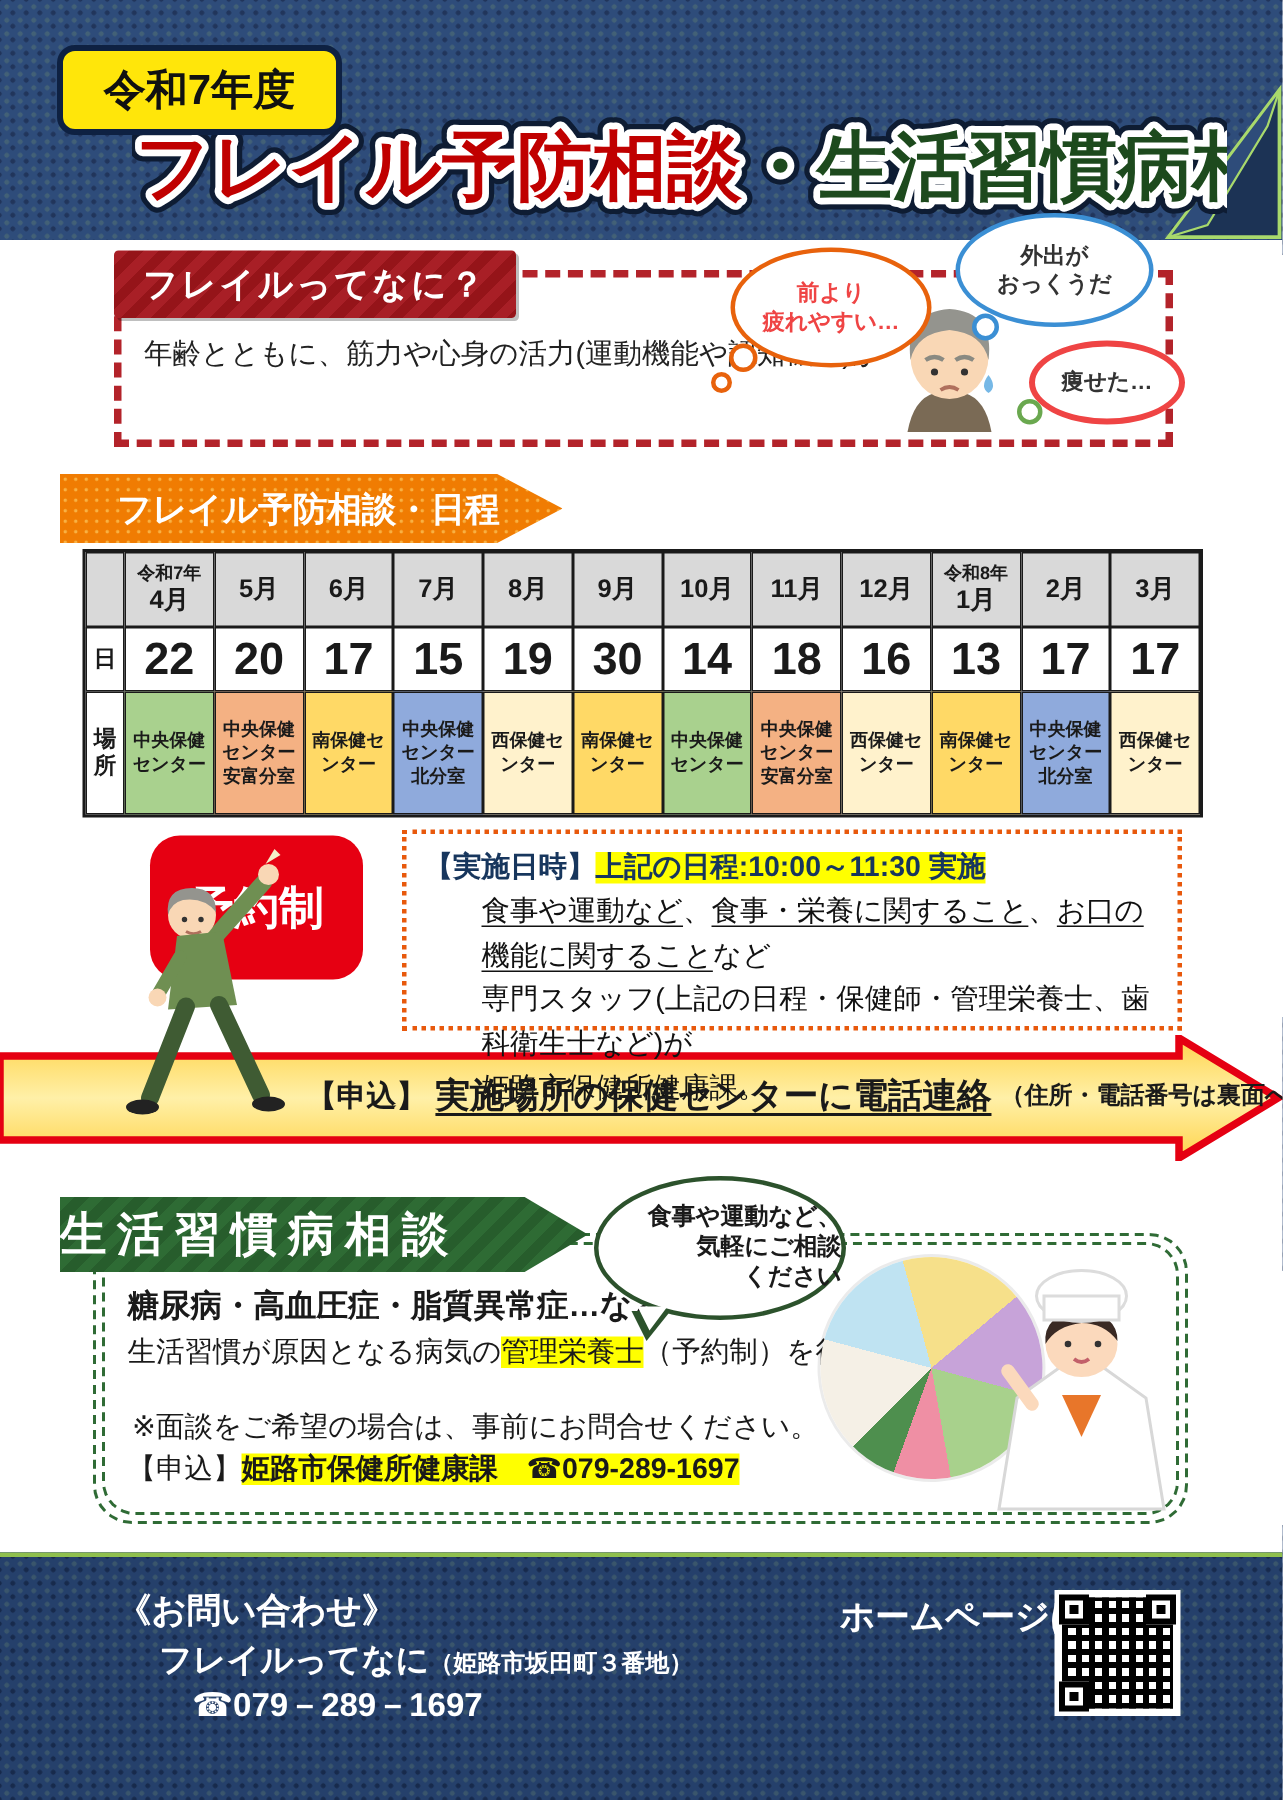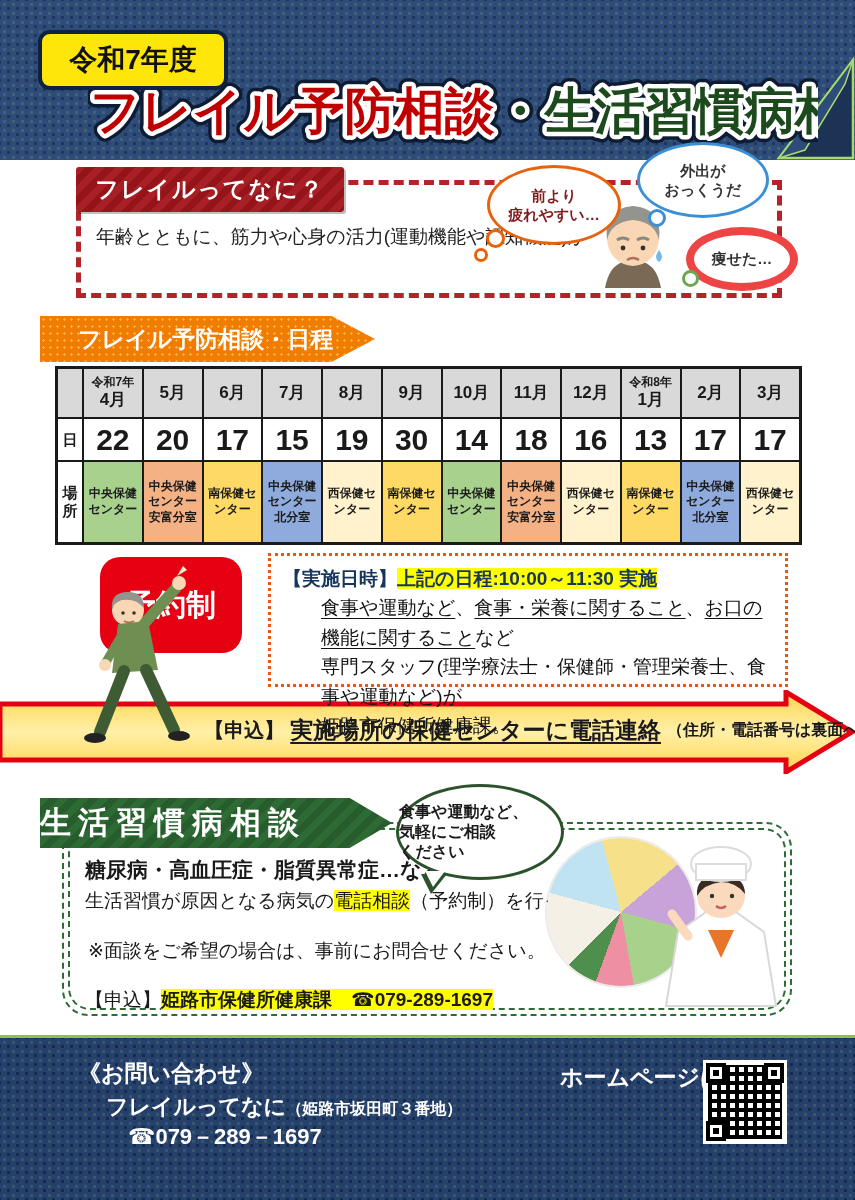--- a/index.html
+++ b/index.html
@@ -22,26 +22,26 @@
   
   .frail-box{left:76px;top:180px;width:696px;height:108px;border:5px dashed #b3232a;z-index:2;background:#fff;}
   .frail-ribbon{left:76px;top:167px;width:268px;height:45px;z-index:3;
       background:repeating-linear-gradient(135deg,#a81f26 0 7px,#951419 7px 14px);
       display:flex;align-items:center;justify-content:center;color:#fff;font-weight:bold;
       font-size:23px;letter-spacing:2px;border-radius:3px;box-shadow:2px 2px 0 rgba(0,0,0,.25);}
   .frail-body{left:96px;top:222px;z-index:4;font-size:19px;line-height:1.55;color:#222;}
   .bubble{border-radius:50%;background:#fff;display:flex;flex-direction:column;align-items:center;
       justify-content:center;text-align:center;font-size:15px;font-weight:bold;line-height:1.3;z-index:6;}
   .bubble .bdot{position:absolute;background:#fff;border-radius:50%;}
-  .bub-orange{left:487px;top:165px;width:128px;height:74px;border:3px solid #e8620c;color:#7f1d1d;}
+  .bub-orange{left:487px;top:165px;width:128px;height:74px;border:3px solid #e8620c;color:#ef4444;}
   .bub-orange .d1{left:-4px;bottom:-6px;width:13px;height:13px;border:3px solid #e8620c;}
   .bub-orange .d2{left:-16px;bottom:-20px;width:8px;height:8px;border:3px solid #e8620c;}
   .bub-blue{left:637px;top:142px;width:126px;height:70px;border:3px solid #3b8fd4;color:#333;}
   .bub-blue .d1{left:8px;bottom:-12px;width:12px;height:12px;border:3px solid #3b8fd4;}
-  .bub-green{left:686px;top:227px;width:96px;height:48px;border:8px solid #ef4444;color:#333;}
+  .bub-green{left:686px;top:227px;width:96px;height:48px;border:4px solid #ef4444;color:#333;}
   .bub-green .d1{left:-12px;bottom:-4px;width:11px;height:11px;border:3px solid #6aa84f;}
   .oldman-svg{left:583px;top:196px;z-index:5;}
   
   .sched-ribbon{left:40px;top:316px;width:335px;height:46px;z-index:3;
       background-color:#f07c02;
       background-image:radial-gradient(rgba(255,220,120,.55) 1.2px, transparent 1.3px);background-size:7px 7px;
       clip-path:polygon(0 0,87% 0,100% 50%,87% 100%,0 100%);
       display:flex;align-items:center;color:#fff;font-weight:bold;font-size:23px;padding-left:38px;box-sizing:border-box;}
   .sched-table{left:55px;top:366px;width:747px;display:grid;z-index:3;
       grid-template-columns:26px repeat(12,1fr);grid-template-rows:50px 43px 82px;
@@ -75,24 +75,24 @@
   .life-ribbon{left:40px;top:798px;width:352px;height:50px;z-index:4;
       background:repeating-linear-gradient(135deg,#2e6b34 0 7px,#275d2c 7px 14px);
       clip-path:polygon(0 0,88% 0,100% 50%,88% 100%,0 100%);
       display:flex;align-items:center;color:#fff;font-weight:bold;font-size:31px;letter-spacing:7px;
       box-sizing:border-box;}
   .life-box{left:62px;top:822px;width:726px;height:190px;border:2px dashed #2f6b35;border-radius:26px;z-index:2;background:#fff;}
   .life-box-in{position:absolute;left:4px;top:4px;right:4px;bottom:4px;border:2px dashed #2f6b35;border-radius:22px;}
   .life-l1{left:85px;top:856px;font-size:21px;font-weight:bold;z-index:5;}
   .life-l2{left:85px;top:888px;font-size:19px;z-index:5;}
   .life-l3{left:88px;top:938px;font-size:19px;z-index:5;}
-  .life-l4{left:85px;top:966px;font-size:19px;z-index:5;margin-top:21px;}
+  .life-l4{left:85px;top:966px;font-size:19px;z-index:5;}
   .life-l4 .hl{font-weight:bold;}
   .speech{left:396px;top:784px;width:162px;height:90px;background:#fff;border:3px solid #2c522c;border-radius:50%;
-      display:flex;flex-direction:column;align-items:flex-start;justify-content:center;text-align:center;
+      display:flex;flex-direction:column;align-items:flex-end;justify-content:center;text-align:center;
       font-size:16px;font-weight:bold;line-height:1.25;z-index:7;}
   .speech .tail1{position:absolute;left:22px;bottom:-17px;width:0;height:0;
       border-left:10px solid transparent;border-right:16px solid transparent;border-top:20px solid #2c522c;}
   .speech .tail2{position:absolute;left:26px;bottom:-10px;width:0;height:0;
       border-left:8px solid transparent;border-right:12px solid transparent;border-top:16px solid #fff;}
   .foodchart{left:547px;top:838px;width:148px;height:148px;border-radius:50%;z-index:5;transform:rotate(-15deg);
       background:conic-gradient(#f6e08a 0 65deg,#c7a3d9 65deg 120deg,#a8d18c 120deg 185deg,#ef8fa4 185deg 215deg,#4e8f4e 215deg 240deg,#f5f0e6 240deg 300deg,#bfe3f2 300deg 360deg);
       box-shadow:0 0 0 2px rgba(0,0,0,.08);}
   .nutri-svg{left:648px;top:840px;z-index:6;}
   
@@ -257,21 +257,21 @@
 <div class="abs resv-badge">
   <span>予約制</span>
 </div>
 <div class="abs resv-box">
   <div class="resv-l1">
     <span>【実施日時】</span><span class="hl">上記の日程:10:00～11:30 実施</span>
   </div>
   <div class="resv-ind">
     <span class="ul">食事や運動など</span><span>、</span><span class="ul">食事・栄養に関すること</span><span>、</span><span class="ul">お口の機能に関すること</span><span>など</span>
   </div>
-  <div class="resv-ind">専門スタッフ(理学療法士・保健師・管理栄養士、食事や運動など)が</div>
+  <div class="resv-ind">専門スタッフ(上記の日程・保健師・管理栄養士、歯科衛生士など)が</div>
   <div class="resv-ind">姫路市保健所健康課。</div>
 </div>
 
 <svg class="abs arrow-svg" width="855" height="84" viewBox="0 0 855 84">
   <defs>
     <linearGradient id="ag" x1="0" y1="0" x2="0" y2="1">
       <stop offset="0" stop-color="#ffd44d"></stop>
         <stop offset="0.5" stop-color="#fff0a8"></stop>
         <stop offset="1" stop-color="#ffd44d"></stop>
     </linearGradient>
@@ -312,21 +312,21 @@
 <div class="abs speech">
   <span>食事や運動など、</span>
   <span>気軽にご相談</span>
   <span>ください</span>
   <i class="tail1"></i>
   <i class="tail2"></i>
 </div>
 
 <div class="abs life-l1">糖尿病・高血圧症・脂質異常症…など</div>
 <div class="abs life-l2">
-  <span>生活習慣が原因となる病気の</span><span class="hl">電話相談</span><span>（予約制）を行っています。</span>
+  <span>生活習慣が原因となる病気の</span><span class="hl">管理栄養士</span><span>（予約制）を行っています。</span>
 </div>
 <div class="abs life-l3">※面談をご希望の場合は、事前にお問合せください。</div>
 <div class="abs life-l4">
   <span>【申込】</span><span class="hl">姫路市保健所健康課　☎079-289-1697</span>
 </div>
 
 <div class="abs foodchart"></div>
 <svg class="abs nutri-svg" width="145" height="168" viewBox="0 0 145 168">
   <path d="M30,92 L58,72 L88,72 L116,92 L128,166 L18,166 Z" fill="#ffffff" stroke="#d8d8d8" stroke-width="2"></path>
   <path d="M60,90 L86,90 L73,118 Z" fill="#e8762a"></path>

